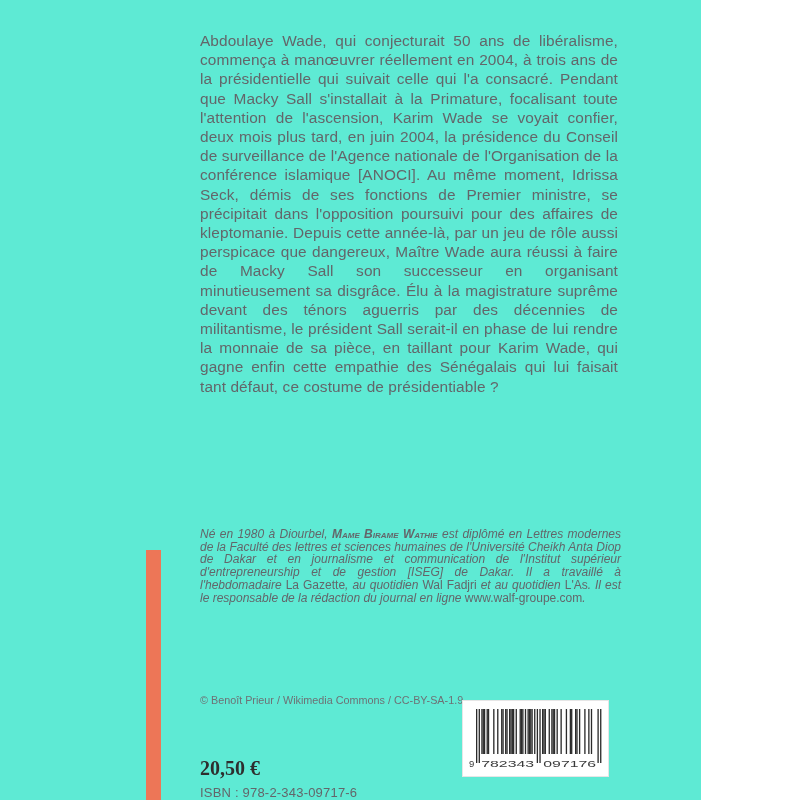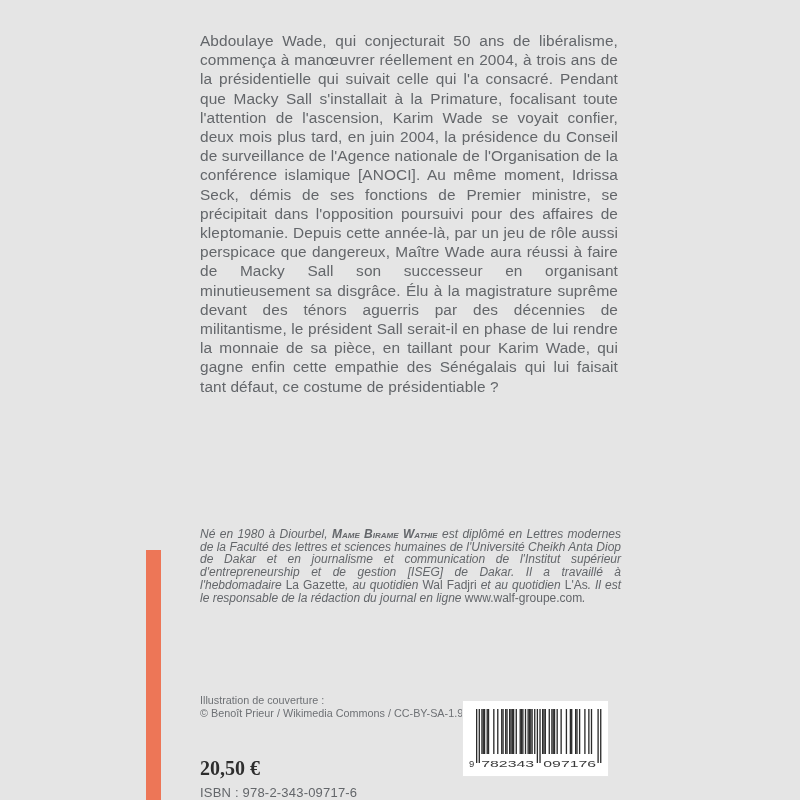--- a/index.html
+++ b/index.html
@@ -1,17 +1,17 @@
 <!DOCTYPE html>
 <html><head>
 <meta charset="utf-8">
 <style>
   html,body { margin:0; padding:0; background:#ffffff; }
   .page {
-    position:relative; width:800px; height:800px; background:#e5e5e5;
+    position:relative; width:701px; height:800px; background:#5eead4;
     overflow:hidden; font-family:"Liberation Sans","DejaVu Sans",sans-serif;
   }
   .synopsis {
     position:absolute; left:200px; top:31px; width:418px;
     font-size:15.4px; line-height:19.2px; letter-spacing:0.1px;
     color:#63666A; text-align:justify;
   }
   .synopsis p { margin:0; }
   .accent-bar {
     position:absolute; left:146px; top:550px; width:15px; height:250px;
@@ -50,21 +50,20 @@
 
   <div class="synopsis">
     <p>Abdoulaye Wade, qui conjecturait 50 ans de libéralisme, commença à manœuvrer réellement en 2004, à trois ans de la présidentielle qui suivait celle qui l'a consacré. Pendant que Macky Sall s'installait à la Primature, focalisant toute l'attention de l'ascension, Karim Wade se voyait confier, deux mois plus tard, en juin 2004, la présidence du Conseil de surveillance de l'Agence nationale de l'Organisation de la conférence islamique [ANOCI]. Au même moment, Idrissa Seck, démis de ses fonctions de Premier ministre, se précipitait dans l'opposition poursuivi pour des affaires de kleptomanie. Depuis cette année-là, par un jeu de rôle aussi perspicace que dangereux, Maître Wade aura réussi à faire de Macky Sall son successeur en organisant minutieusement sa disgrâce. Élu à la magistrature suprême devant des ténors aguerris par des décennies de militantisme, le président Sall serait-il en phase de lui rendre la monnaie de sa pièce, en taillant pour Karim Wade, qui gagne enfin cette empathie des Sénégalais qui lui faisait tant défaut, ce costume de présidentiable ?</p>
   </div>
 
   <div class="accent-bar" style="background: rgb(237, 118, 87);"></div>
 
   <div class="bio"><span class="seg-i">Né en 1980 à Diourbel, </span><span class="seg-name">Mame Birame Wathie</span><span class="seg-i"> est diplômé en Lettres modernes de la Faculté des lettres et sciences humaines de l'Université Cheikh Anta Diop de Dakar et en journalisme et communication de l'Institut supérieur d'entrepreneurship et de gestion [ISEG] de Dakar. Il a travaillé à l'hebdomadaire </span><span class="seg-r">La Gazette</span><span class="seg-i">, au quotidien </span><span class="seg-r">Wal Fadjri</span><span class="seg-i"> et au quotidien </span><span class="seg-r">L'As</span><span class="seg-i">. Il est le responsable de la rédaction du journal en ligne </span><span class="seg-r">www.walf-groupe.com</span><span class="seg-i">.</span></div>
 
   <div class="credit">
-    <div>Illustration de couverture :</div>
     <div>© Benoît Prieur / Wikimedia Commons / CC-BY-SA-1.9</div>
   </div>
 
   <div class="isbn">ISBN : 978-2-343-09717-6</div>
 
   <div class="price">20,50 €</div>
 
   <div class="barcode-box">
     <svg id="barcode" width="134" height="60" xmlns="http://www.w3.org/2000/svg">
         <rect x="7.00" y="0" width="1.32" height="54" fill="#2B2B2B"></rect>

